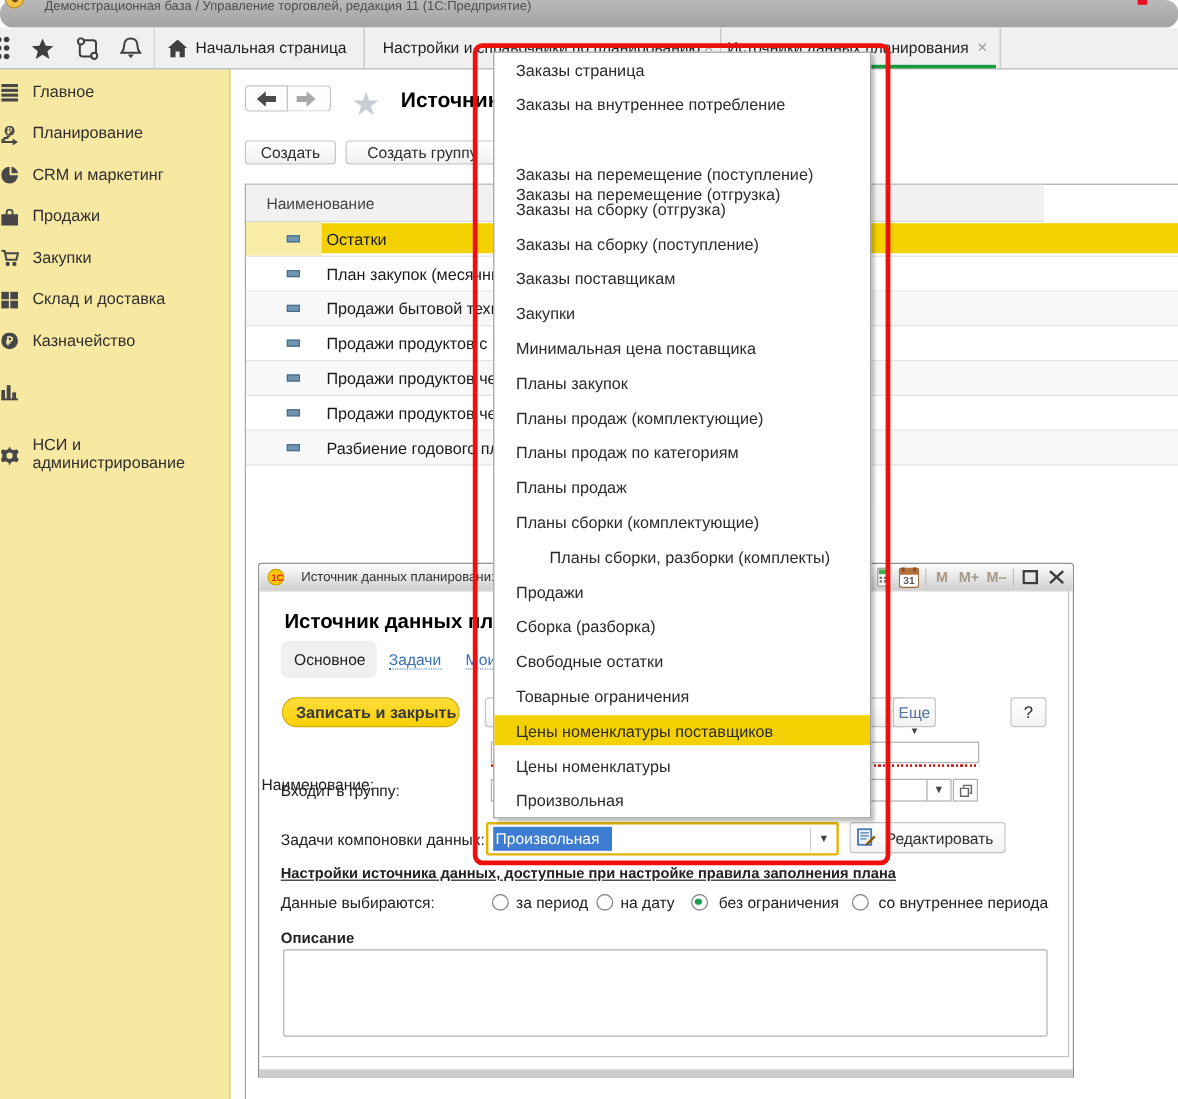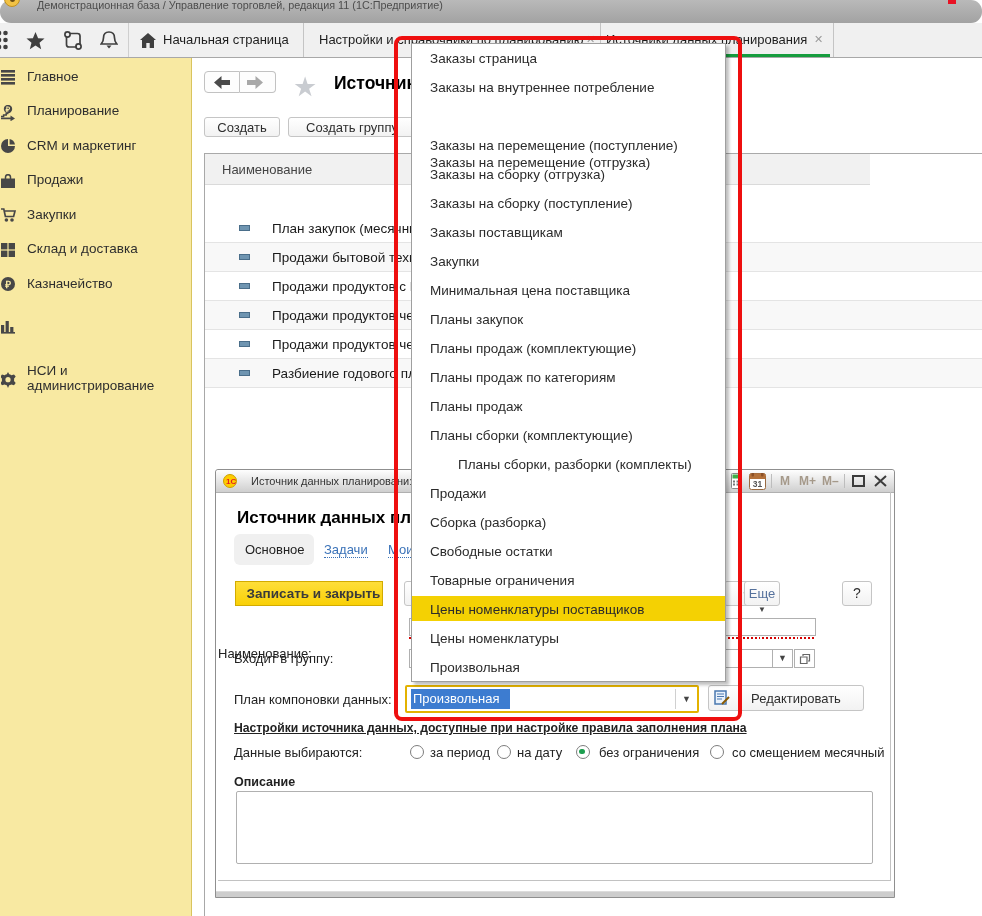--- a/index.html
+++ b/index.html
@@ -179,20 +179,26 @@
     <div class="navbtn" id="btnfwd"><svg width="16" height="13" viewBox="0 0 16 13" style="margin:3.5px 0 0 7px">
         <path fill="#a8a8a8" d="M16 6.5L8.5 0v4.1H0v4.8h8.5V13z"></path>
       </svg></div>
     <div class="abs" id="navstar">★</div>
     <div class="abs" id="pagetitle">Источники данных планирования</div>
     <div class="btn" style="left:11px;top:59px;width:76px;height:20px;padding-top:2px;">Создать</div>
     <div class="btn" style="left:95px;top:59px;width:128px;height:20px;padding-top:2px;">Создать группу</div>
     <div class="abs" id="tbl">
       <div id="thead">
         <div style="position:absolute;left:17px;top:8px;font-size:13px;color:#444;">Наименование</div>
+      </div>
+    <div class="trow" style="top: 31px;">
+        <div style="position:absolute;left:0;top:0;width:63px;height:28px;background:#f8eca6"></div>
+        <div style="position:absolute;left:63px;top:1px;width:715px;height:25px;background:#f4d103"></div>
+        <div class="dash"></div>
+        <div class="nm">Остатки</div>
       </div>
       <div class="trow" style="top: 60px;">
         <div class="dash"></div>
         <div class="nm">План закупок (месячный)</div>
       </div>
       <div class="trow" style="top: 89px; background: rgb(248, 248, 248);">
         <div class="dash"></div>
         <div class="nm">Продажи бытовой техники</div>
       </div>
       <div class="trow" style="top: 118px;">
@@ -247,62 +253,62 @@
       </svg>
       <svg class="abs" style="left:658px;top:5px" width="13" height="12" viewBox="0 0 13 12">
         <path stroke="#3c3c3c" stroke-width="2" d="M1 1l11 10M12 1L1 11"></path>
       </svg>
     </div>
     <div class="dtext" style="left:21px;top:38px;font-size:17px;font-weight:bold;color:#000;">Источник данных планирования (создание)</div>
     <div style="position:absolute;left:18px;top:64px;width:80px;height:31px;background:#f0f0f0;border-radius:6px;"></div>
     <div class="dtext" style="left:29px;top:72px;">Основное</div>
     <div class="dtext" style="left:108px;top:72px;color:#3a72b8;border-bottom:1px dotted #3a72b8;">Задачи</div>
     <div class="dtext" style="left:172px;top:72px;color:#3a72b8;border-bottom:1px dotted #3a72b8;">Мои заметки</div>
-    <div style="position:absolute;left:19px;top:111px;width:148px;height:25px;background:linear-gradient(#fede3a,#f9d006);border:1px solid #d2ab00;border-radius:0;box-sizing:border-box;text-align:center;font-size:13.5px;font-weight:bold;color:#3a3a3a;padding-top:4px;text-indent:9px;">Записать и закрыть</div>
+    <div style="position:absolute;left:19px;top:111px;width:148px;height:25px;background:linear-gradient(#fede3a,#f9d006);border:1px solid #d2ab00;border-radius:12px;box-sizing:border-box;text-align:center;font-size:13.5px;font-weight:bold;color:#3a3a3a;padding-top:4px;text-indent:9px;">Записать и закрыть</div>
     <div class="btn" style="left:188px;top:111px;width:100px;height:25px;">&nbsp;</div>
     <div class="btn" style="left:508px;top:111px;width:31px;height:25px;">
       <span style="position:absolute;right:5px;top:6px;color:#444;font-size:11px;">▾</span>
     </div>
     <div class="btn" style="left:528px;top:111px;width:36px;height:25px;padding-top:4px;color:#55719c;">Еще <span style="font-size:8px;color:#444;position:relative;top:-1px;">▼</span></div>
     <div class="btn" style="left:626px;top:111px;width:30px;height:25px;padding-top:3px;font-size:14px;">?</div>
     <div class="dtext" style="left:2px;top:152px;margin-top:24px;">Наименование:</div>
     <div class="field" style="left:193px;top:148px;width:407px;height:18px;"></div>
     <div style="position:absolute;left:193px;top:167px;width:407px;height:2px;background:repeating-linear-gradient(90deg,#d40000 0px,#d40000 1.8px,transparent 1.8px,transparent 3.8px);"></div>
     <div class="dtext" style="left:18px;top:181px;">Входит в группу:</div>
     <div class="field" style="left:193px;top:179px;width:364px;height:19px;"></div>
     <div class="field" style="left:556px;top:179px;width:21px;height:19px;">
       <span style="position:absolute;left:5px;top:3px;font-size:9px;color:#444">▼</span>
     </div>
     <div class="field" style="left:578px;top:179px;width:21px;height:19px;"><svg width="12" height="12" viewBox="0 0 12 12" style="margin:3px 0 0 4px">
         <path fill="none" stroke="#666" stroke-width="1.2" d="M4 3V1.5h6.5V8H9M1.5 4H8v6.5H1.5z"></path>
       </svg></div>
-    <div class="dtext" style="left:18px;top:222px;">План компоновки данных:</div>
+    <div class="dtext" style="left:18px;top:222px;">Задачи компоновки данных:</div>
     <div style="position:absolute;left:189px;top:215px;width:294px;height:28px;border:2px solid #e3b200;border-radius:2px;background:#fff;box-sizing:border-box;">
       <div style="position:absolute;left:4px;top:2px;width:99px;height:20px;background:#3d7cd0;color:#fff;font-size:13px;padding:2px 0 0 2px;box-sizing:border-box;">Произвольная</div>
       <div class="vsep" style="left:268px;top:2px;bottom:2px;background:#d0d0d0"></div>
       <div style="position:absolute;left:275px;top:7px;font-size:9px;color:#444">▼</div>
     </div>
-    <div class="btn" style="left:492px;top:215px;width:156px;height:26px;padding-top:5px;padding-left:20px;">Редактировать</div>
+    <div class="btn" style="left:492px;top:215px;width:130px;height:26px;padding-top:5px;padding-left:20px;">Редактировать</div>
     <svg class="abs" style="left:498px;top:220px" width="16" height="16" viewBox="0 0 16 16">
       <rect x="1" y="1" width="11" height="13" fill="#eaf2fb" stroke="#4a78b0" stroke-width="1.5"></rect>
       <path stroke="#4a78b0" d="M3 4h7M3 6.5h7M3 9h5"></path>
       <path stroke="#8a5a00" stroke-width="2" d="M15 7L8 14"></path>
     </svg>
     <div class="dtext" style="left:18px;top:251px;font-size:12.2px;font-weight:bold;text-decoration:underline;">Настройки источника данных, доступные при настройке правила заполнения плана</div>
     <div class="dtext" style="left:18px;top:275px;">Данные выбираются:</div>
     <div class="radio" style="left:193.5px;"></div>
     <div class="radio" style="left:280.5px;"></div>
     <div class="radio" style="left:359.5px;">
       <div class="rdot"></div>
     </div>
     <div class="radio" style="left:494px;"></div>
     <div class="dtext" style="left:214px;top:275px;">за период</div>
     <div class="dtext" style="left:301px;top:275px;">на дату</div>
     <div class="dtext" style="left:383px;top:275px;">без ограничения</div>
-    <div class="dtext" style="left:516px;top:275px;">со смещением месячный</div>
+    <div class="dtext" style="left:516px;top:275px;">со внутреннее периода</div>
     <div class="dtext" style="left:18px;top:305px;font-size:12.5px;font-weight:bold;">Описание</div>
     <div class="field" style="left:20px;top:321px;width:637px;height:73px;border-radius:2px;"></div>
   <div style="position:absolute;left:2px;top:22px;width:673px;height:389px;border-right:1px solid #c2c2c2;border-bottom:1px solid #c2c2c2;box-sizing:border-box;"></div>
     <div style="position:absolute;left:0;right:0;bottom:0;height:5px;background:#cdcdcd;border-top:1px solid #dcdcdc;"></div>
   </div>
 
   <div class="abs" id="ddp">
     <div id="ddhl"></div>
     <div class="ddi" style="top: 7px;">Заказы страница</div>
     <div class="ddi" style="top: 36px;">Заказы на внутреннее потребление</div>

